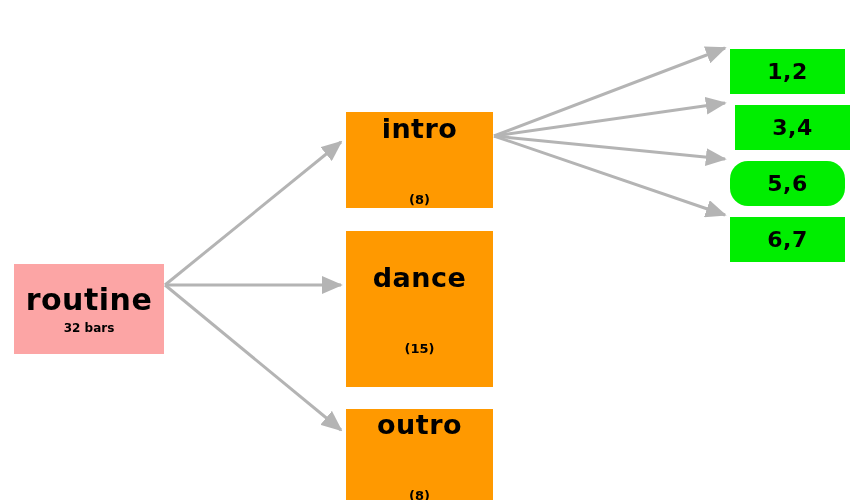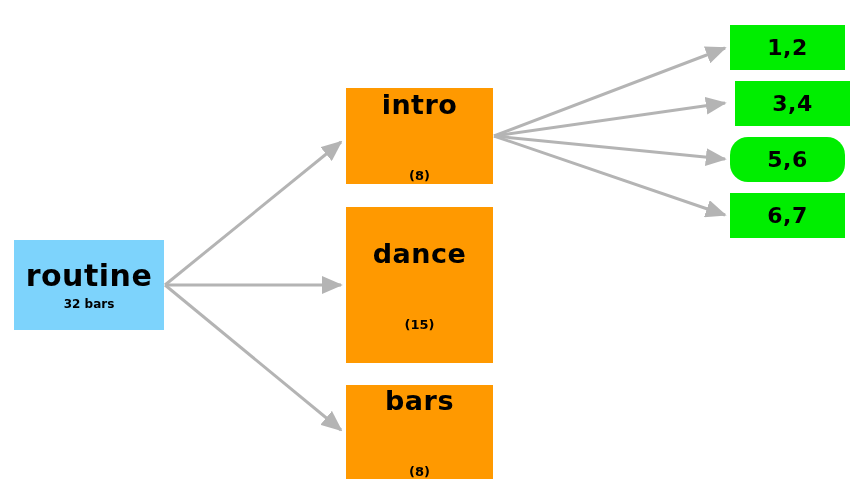--- a/index.html
+++ b/index.html
@@ -29,35 +29,36 @@
   .node {
     position: absolute;
     box-sizing: border-box;
     display: flex;
     flex-direction: column;
     align-items: center;
     justify-content: center;
     text-align: center;
     color: #000000;
     line-height: 1.0;
+    margin-top: 24px;
   }
   .node-title {
     font-family: "DejaVu Sans", sans-serif;
     font-weight: bold;
     letter-spacing: 0.5px;
     display: block;
   }
   .node-sub {
     font-family: "DejaVu Sans", sans-serif;
     font-weight: bold;
     display: block;
   }
   
   .node-root {
-    background: #7dd3fc;
+    background: #fca5a5;
     text-align: right;
   }
   .node-root .node-title {
     font-size: 30px;
     margin-bottom: 7px;
   }
   .node-root .node-sub {
     font-size: 12px;
   }
   
@@ -111,21 +112,21 @@
     <span class="node-title">intro</span>
     <span class="node-sub">(8)</span>
   </div>
 
   <div class="node node-section" style="left:346px; top:207px; width:147px; height:156px;">
     <span class="node-title">dance</span>
     <span class="node-sub">(15)</span>
   </div>
 
   <div class="node node-section" style="left:346px; top:385px; width:147px; height:94px;">
-    <span class="node-title">bars</span>
+    <span class="node-title">outro</span>
     <span class="node-sub">(8)</span>
   </div>
 
   <div class="node node-leaf" style="left:730px; top:25px; width:115px; height:45px;">
     <span class="node-title">1,2</span>
   </div>
 
   <div class="node node-leaf" style="left:735px; top:81px; width:115px; height:45px;">
     <span class="node-title">3,4</span>
   </div>

